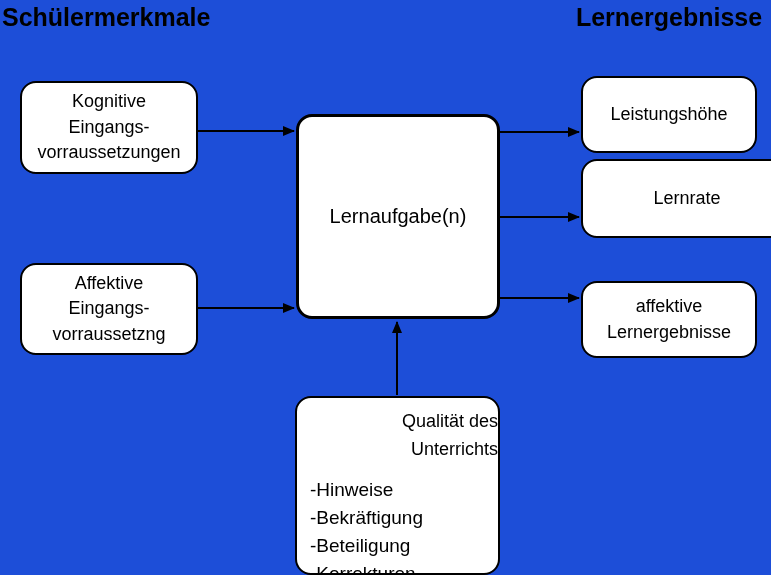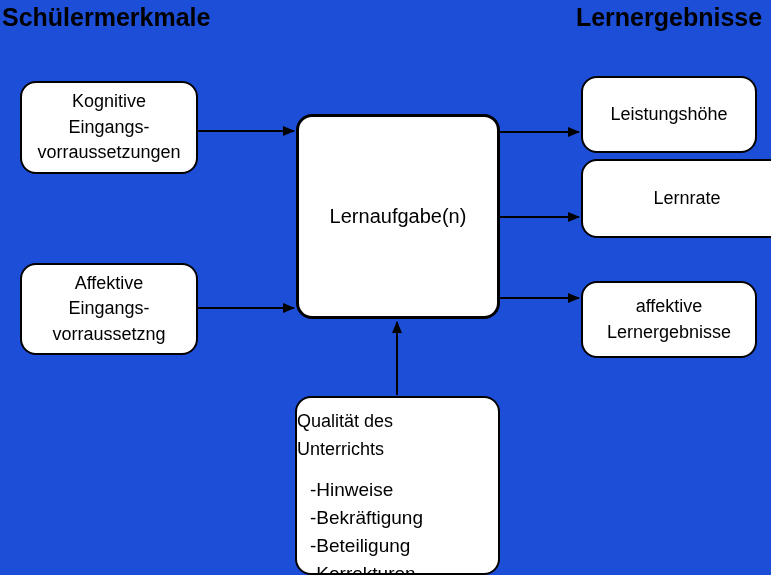--- a/index.html
+++ b/index.html
@@ -50,21 +50,21 @@
   .box-center {
     border-width: 3px;
     font-size: 20px;
     justify-content: center;
   }
   .box-qualitaet {
     display: block;
     padding-top: 10px;
   }
   .q-title {
-    text-align: left;
+    text-align: right;
     font-size: 18px;
     line-height: 1.55;
     margin-bottom: 12px;
   }
   .q-items {
     text-align: left;
     padding-left: 13px;
     font-size: 19px;
     line-height: 1.47;
   }

